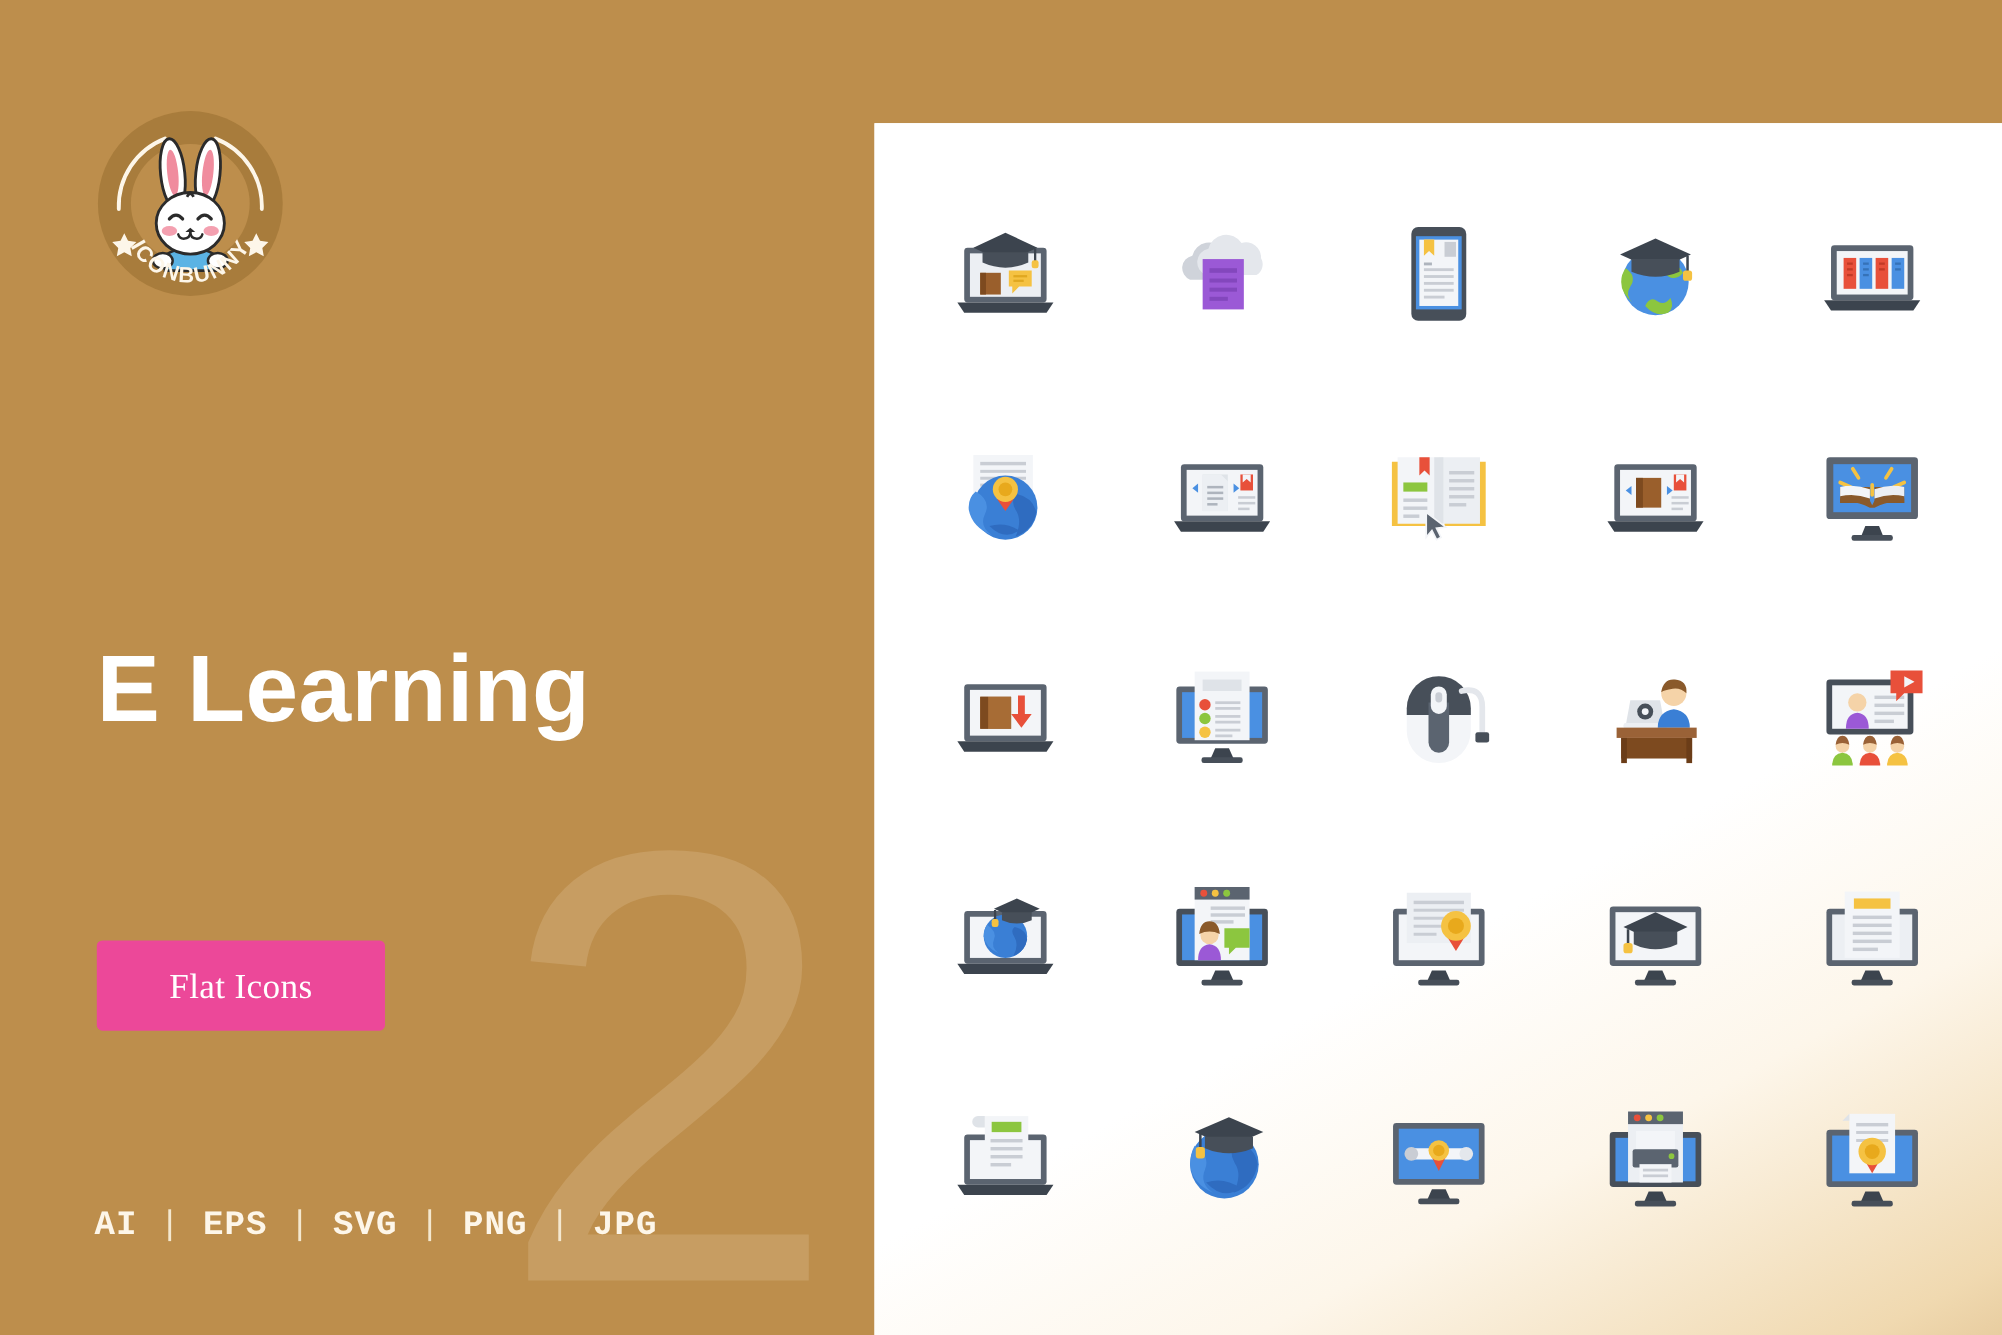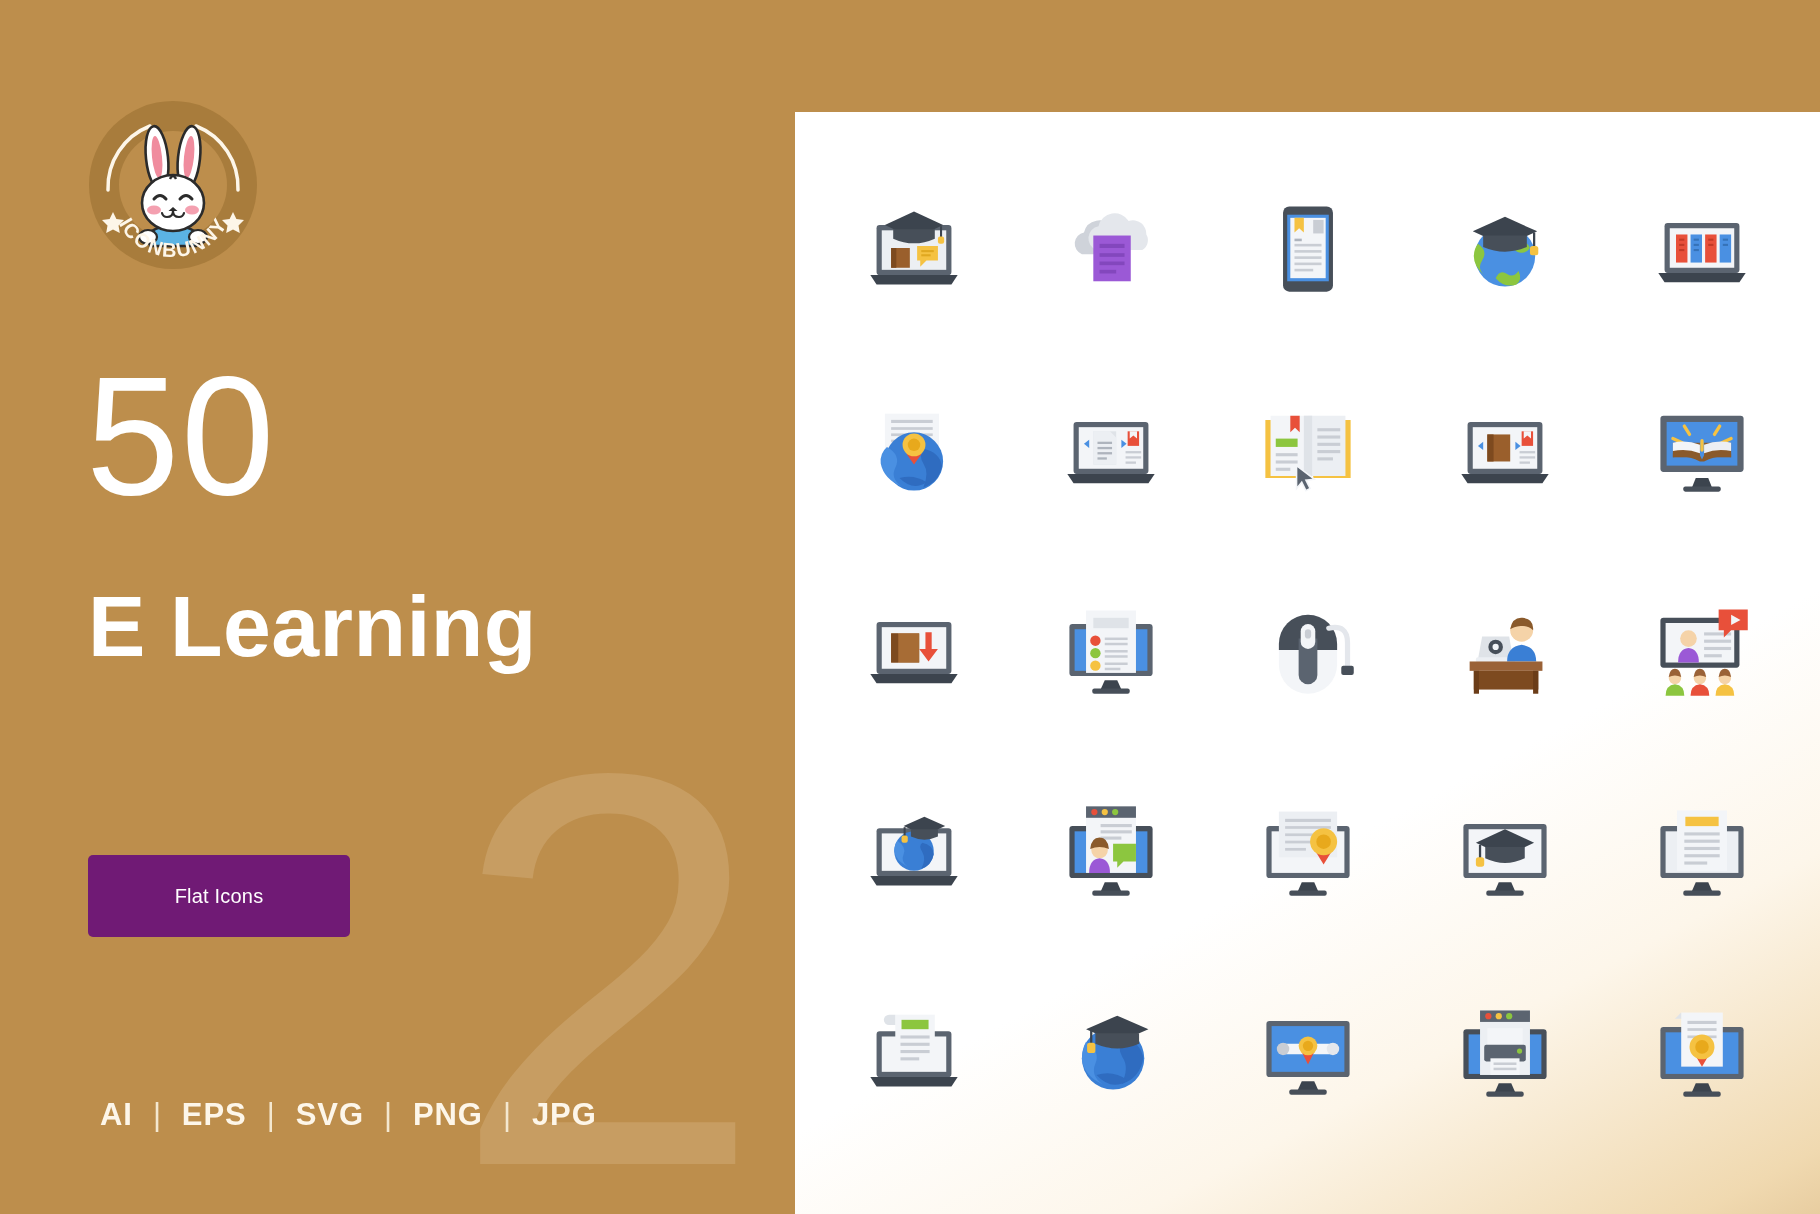--- a/index.html
+++ b/index.html
@@ -50,39 +50,41 @@
     color: #ffffff;
     letter-spacing: 0.005em;
     line-height: 1;
     white-space: nowrap;
   }
 
   
   #style-button {
     position: absolute; left: 88px; top: 855px;
     width: 262px; height: 82px;
-    background: #701a75;
+    background: #ec4899;
     border-radius: 5px;
     display: flex; align-items: center; justify-content: center;
     color: #ffffff;
-    font-size: 20px;
+    font-size: 32px;
     font-weight: 400;
     letter-spacing: 0.01em;
     border: none;
     cursor: pointer;
+    font-family: Liberation Serif, serif;
   }
 
   
   #formats {
-    position: absolute; left: 100px; top: 1097px;
+    position: absolute; left: 86px; top: 1097px;
     display: flex; align-items: flex-end;
     color: #fdf6e9;
     font-size: 31px;
     font-weight: 700;
     letter-spacing: 0.03em;
+    font-family: Liberation Mono, monospace;
   }
   #formats .fmt { padding: 0 0; }
   #formats .sep {
     color: #f4e8d0;
     font-weight: 400;
     padding: 0 20px;
   }
 
   
   #icon-panel {
@@ -150,21 +152,20 @@
 
       <defs>
         <path id="brandarc" d="M24 96 A61 61 0 0 0 146 96" fill="none"></path>
       </defs>
       <text font-family="Liberation Sans, sans-serif" font-size="20" font-weight="700" fill="#fdf6e9" letter-spacing="1.5">
         <textPath href="#brandarc" startOffset="50%" text-anchor="middle">ICONBUNNY</textPath>
       </text>
     </svg>
   </div>
 
-  <div id="count">50</div>
   <div id="title">E Learning</div>
 
   <button id="style-button">Flat Icons</button>
 
   <div id="formats">
     <span class="fmt">AI</span>
     <span class="sep">|</span>
     <span class="fmt">EPS</span>
     <span class="sep">|</span>
     <span class="fmt">SVG</span>

